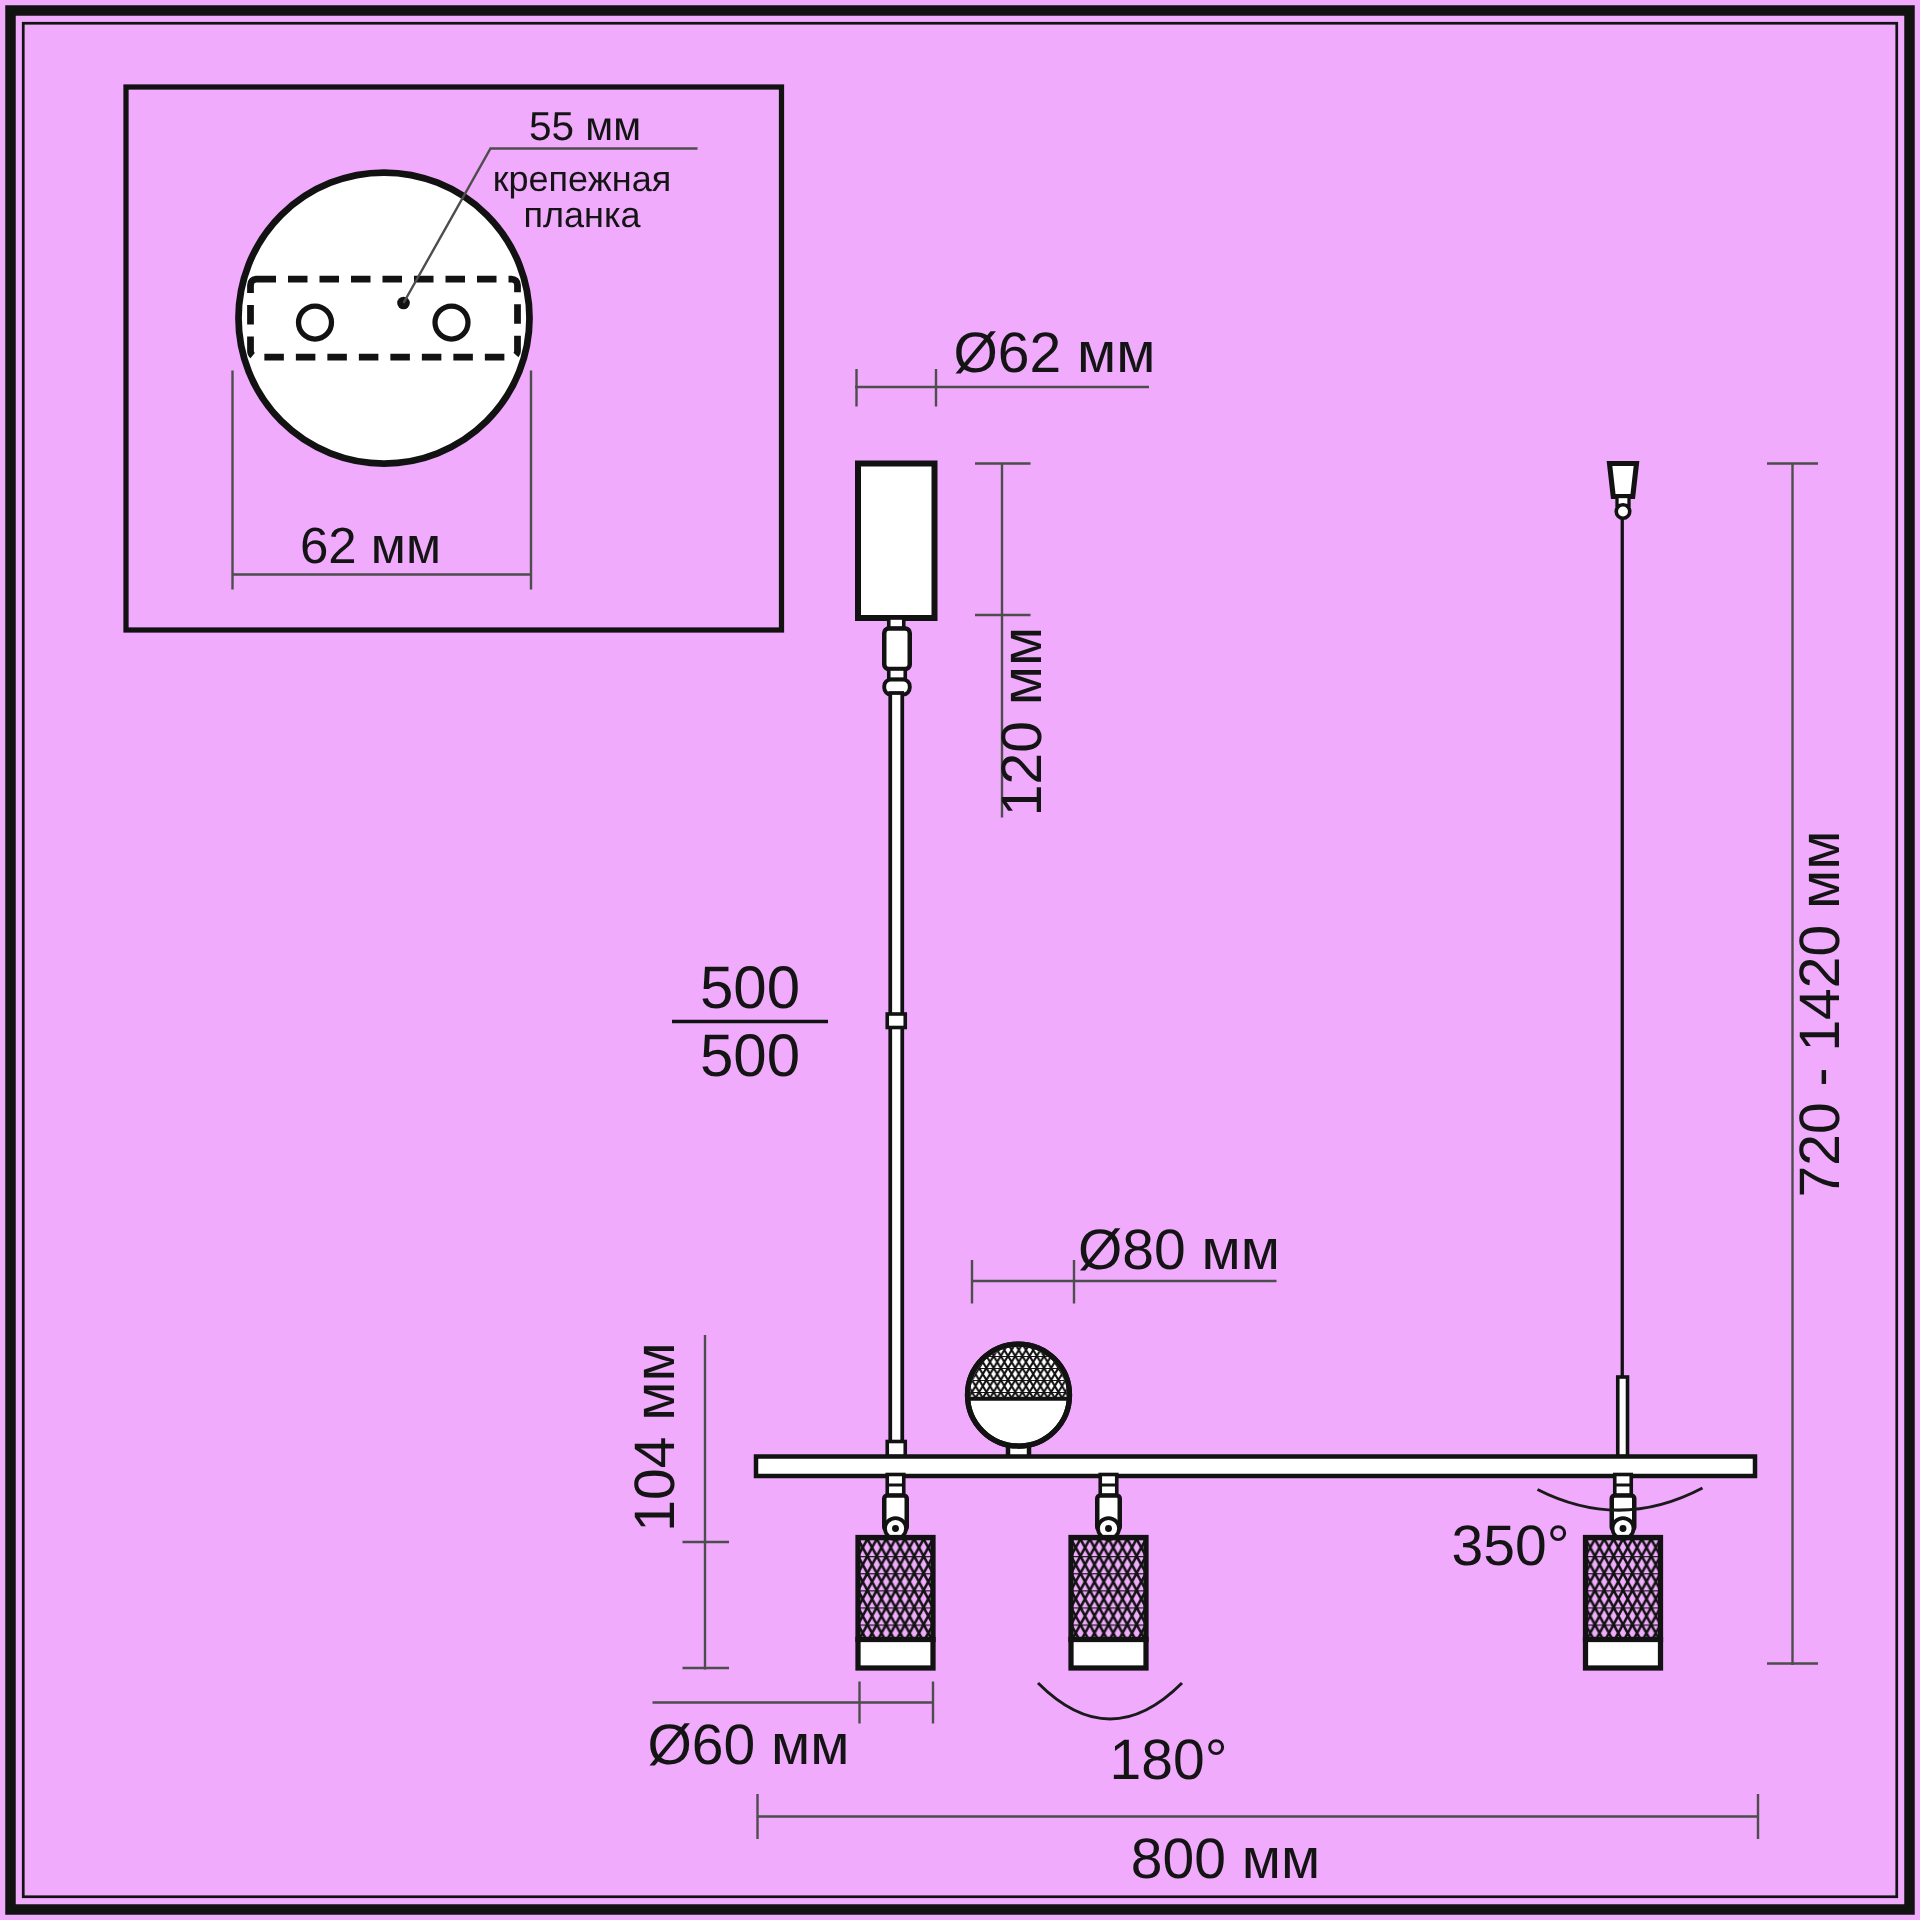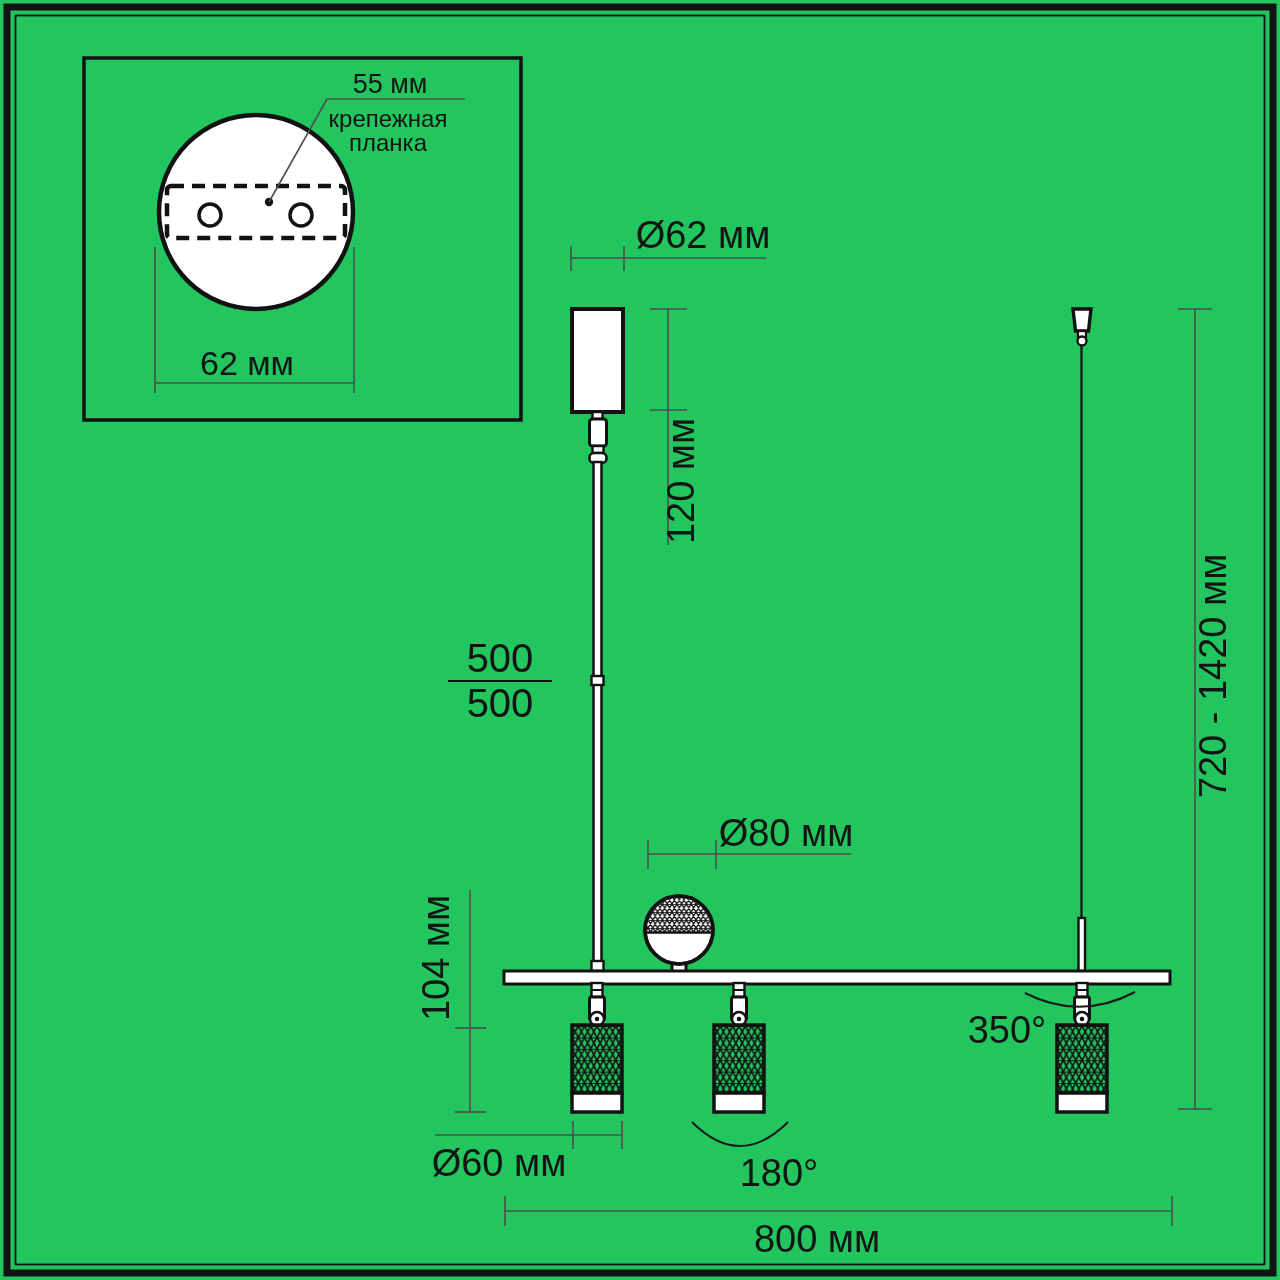--- a/index.html
+++ b/index.html
@@ -1,16 +1,16 @@
 <!DOCTYPE html>
 <html><head>
 <meta charset="utf-8">
 <style>
   html,body{margin:0;padding:0;background:#ffffff;}
-  #stage{position:relative;width:1280px;height:1280px;background:#22c55e;overflow:hidden;
+  #stage{position:relative;width:1280px;height:1280px;background:#f0abfc;overflow:hidden;
          font-family:"Liberation Sans",sans-serif;}
   svg{display:block}
   .draw{fill:#ffffff;stroke:#121212;}
   .ink{stroke:#121212;fill:none;}
   .fill-ink{fill:#121212;stroke:none;}
   .dim{stroke:#4d4d4d;stroke-width:1.6;fill:none;}
   .arc{stroke:#1a1a1a;stroke-width:2;fill:none;}
   text{fill:#141414;}
   .t-dim{font-size:38px;}
   .t-frac{font-size:40px;}

